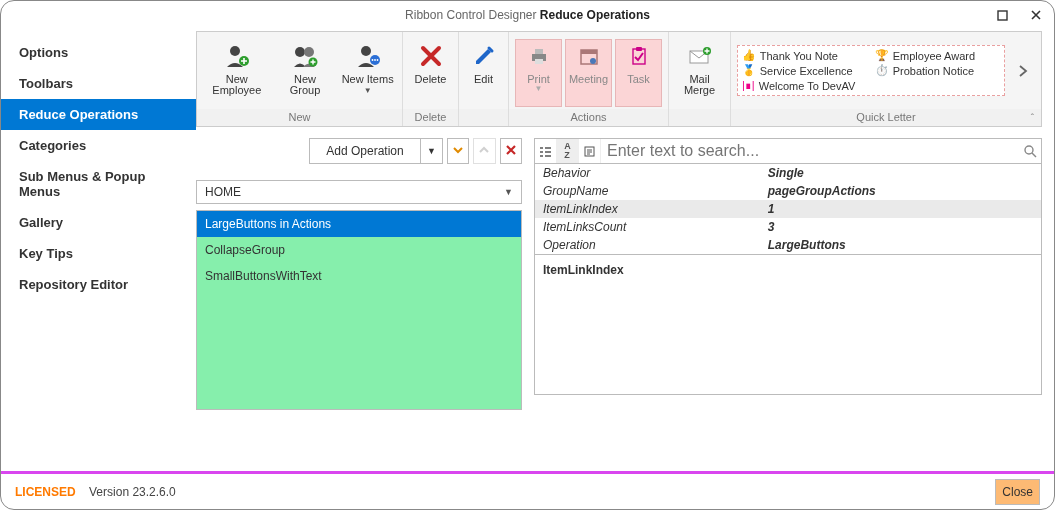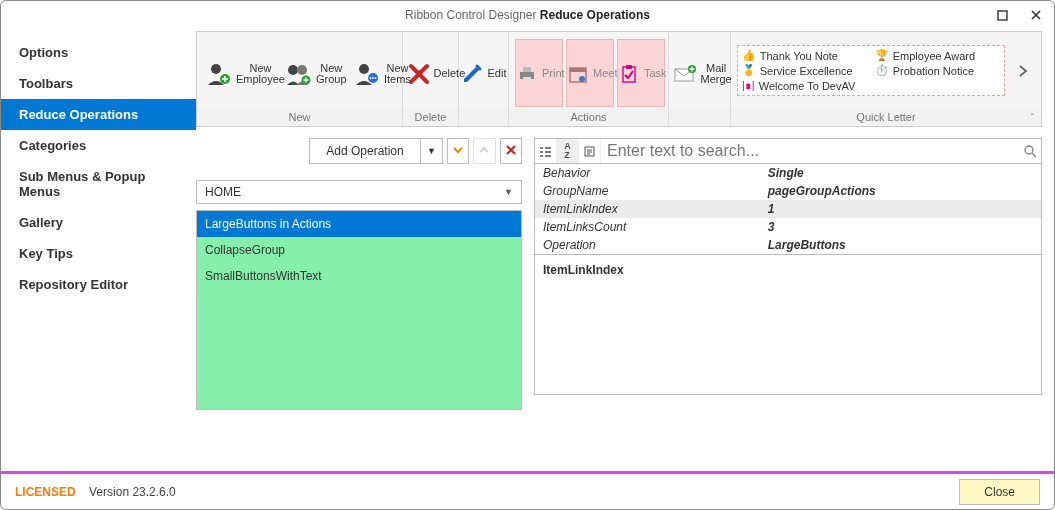--- a/index.html
+++ b/index.html
@@ -1,38 +1,38 @@
 <!DOCTYPE html>
 <html><head>
 <meta charset="utf-8">
 <style>
   * { box-sizing: border-box; }
   html, body { margin: 0; padding: 0; font-family: "Segoe UI", Tahoma, sans-serif; font-size: 12px; color: #333; background: #fff; }
-  .window { width: 1055px; height: 510px; border: 1px solid #888; border-radius: 6px; position: relative; display: flex; flex-direction: column; }
+  .window { width: 1055px; height: 510px; border: 1px solid #888; border-radius: 14px; position: relative; display: flex; flex-direction: column; }
   .titlebar { height: 28px; display: flex; align-items: center; justify-content: center; position: relative; font-size: 12px; }
   .titlebar .title-light { color: #666; }
   .titlebar .title-bold { font-weight: 600; color: #222; }
   .win-controls { position: absolute; right: 8px; top: 4px; display: flex; gap: 14px; }
   .win-btn { width: 20px; height: 20px; display: flex; align-items: center; justify-content: center; cursor: pointer; }
   .body { flex: 1; display: flex; overflow: hidden; }
 
   
   .sidebar { width: 195px; padding: 8px 0; border-right: none; }
   .side-item { padding: 8px 18px; font-size: 13px; font-weight: 600; cursor: pointer; }
   .side-item.selected { background: #0078d4; color: #fff; }
 
   
   .main { flex: 1; display: flex; flex-direction: column; padding-right: 12px; }
 
   
   .ribbon { border: 1px solid #ccc; background: #f5f5f5; display: flex; align-items: stretch; height: 96px; margin-top: 2px; }
   .rgroup { border-right: 1px solid #ddd; display: flex; flex-direction: column; }
   .rgroup-items { flex: 1; display: flex; align-items: center; padding: 4px 6px 0 6px; gap: 6px; }
   .rgroup-label { text-align: center; font-size: 11px; color: #777; padding: 2px 0 3px 0; background: #f1f1f1; }
-  .ritem { display: flex; flex-direction: row; align-items: center; justify-content: flex-start; width: 62px; height: 68px; padding-top: 2px; font-size: 11px; text-align: center; line-height: 1.0; gap: 4px; border: 1px solid transparent; }
+  .ritem { display: flex; flex-direction: column; align-items: center; justify-content: flex-start; width: 62px; height: 68px; padding-top: 2px; font-size: 11px; text-align: center; line-height: 1.0; gap: 4px; border: 1px solid transparent; }
   .ritem.pink { background: #fbd5d6; border-color: #e7b6b7; color: #888; }
   .ritem .glyph { width: 28px; height: 28px; display:flex; align-items:center; justify-content:center; }
   .ritem.narrow { width: 48px; }
   .quick-letter { flex: 1; display:flex; flex-direction:column; }
   .ql-body { flex:1; display:flex; align-items:center; padding: 4px 6px; gap:6px; }
   .ql-box { flex:1; border:1px dashed #e9a0a0; background:#fff; padding:3px 4px; display:grid; grid-template-columns: 1fr 1fr; gap:2px 8px; font-size:11px; overflow:hidden; }
   .ql-entry { display:flex; align-items:center; gap:4px; white-space: nowrap; overflow: hidden; }
   .ql-arrow { width:24px; display:flex; align-items:center; justify-content:center; color:#666; }
 
   
@@ -62,21 +62,21 @@
   .pg-row .k { width:46%; padding-left:8px; }
   .pg-row .v { flex:1; }
   .pg-row.sel { background:#eaeaea; }
   .bold { font-weight:700; }
   .pg-desc { border:1px solid #bbb; border-top:none; background:#fff; padding:8px; font-weight:700; font-size:12px; height: 140px; }
 
   
   .footer { height:38px; border-top:3px solid #d946ef; display:flex; align-items:center; padding:0 14px; justify-content:space-between; }
   .lic { color:#ff7a00; font-weight:700; font-size:12px; }
   .ver { color:#444; margin-left:10px; font-size:12px; }
-  .close-btn { border:1px solid #bbb; background:#fef9c3; padding:5px 24px; cursor:pointer; font-size:12px; }
+  .close-btn { border:1px solid #bbb; background:#fdba74; padding:5px 6px; cursor:pointer; font-size:12px; }
 </style>
 </head>
 <body>
 
 <div class="window">
   <div class="titlebar">
     <span>
       <span class="title-light">Ribbon Control Designer </span><span class="title-bold">Reduce Operations</span>
     </span>
     <div class="win-controls">

